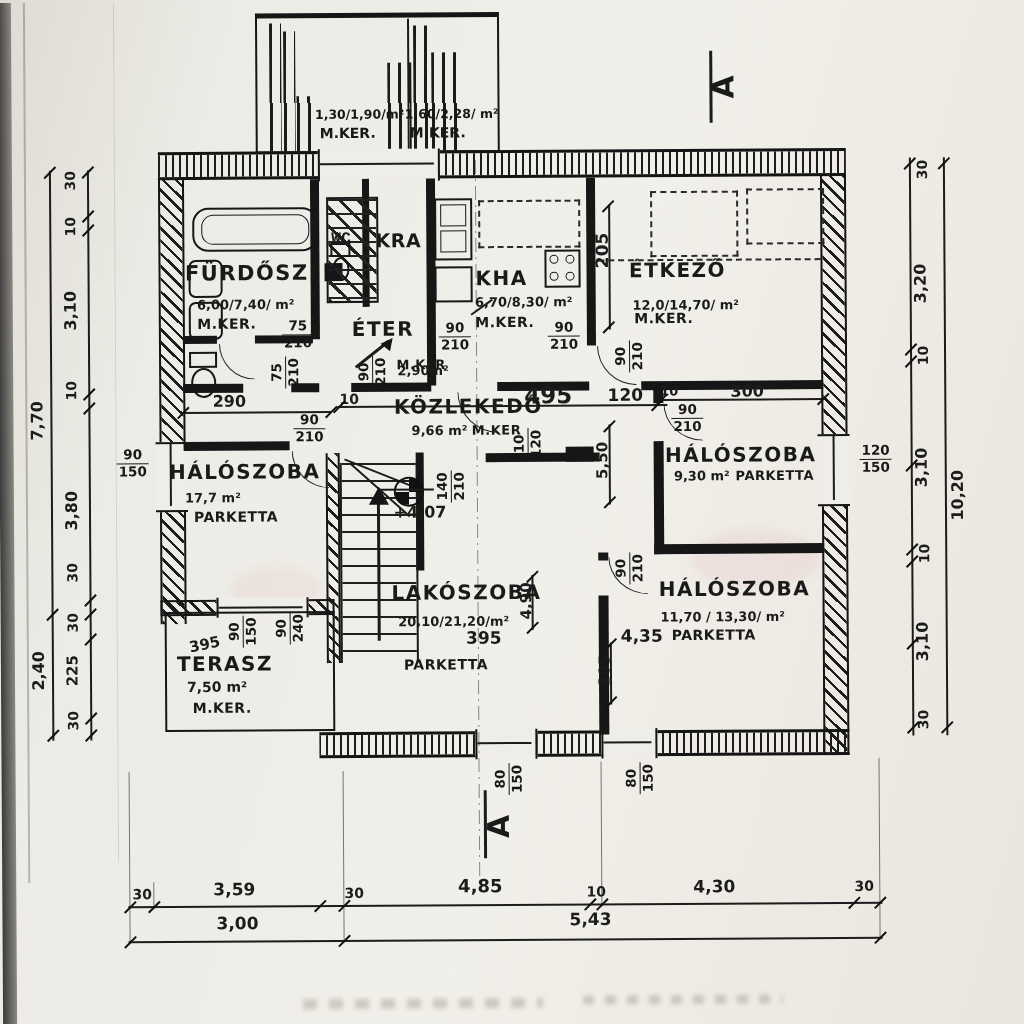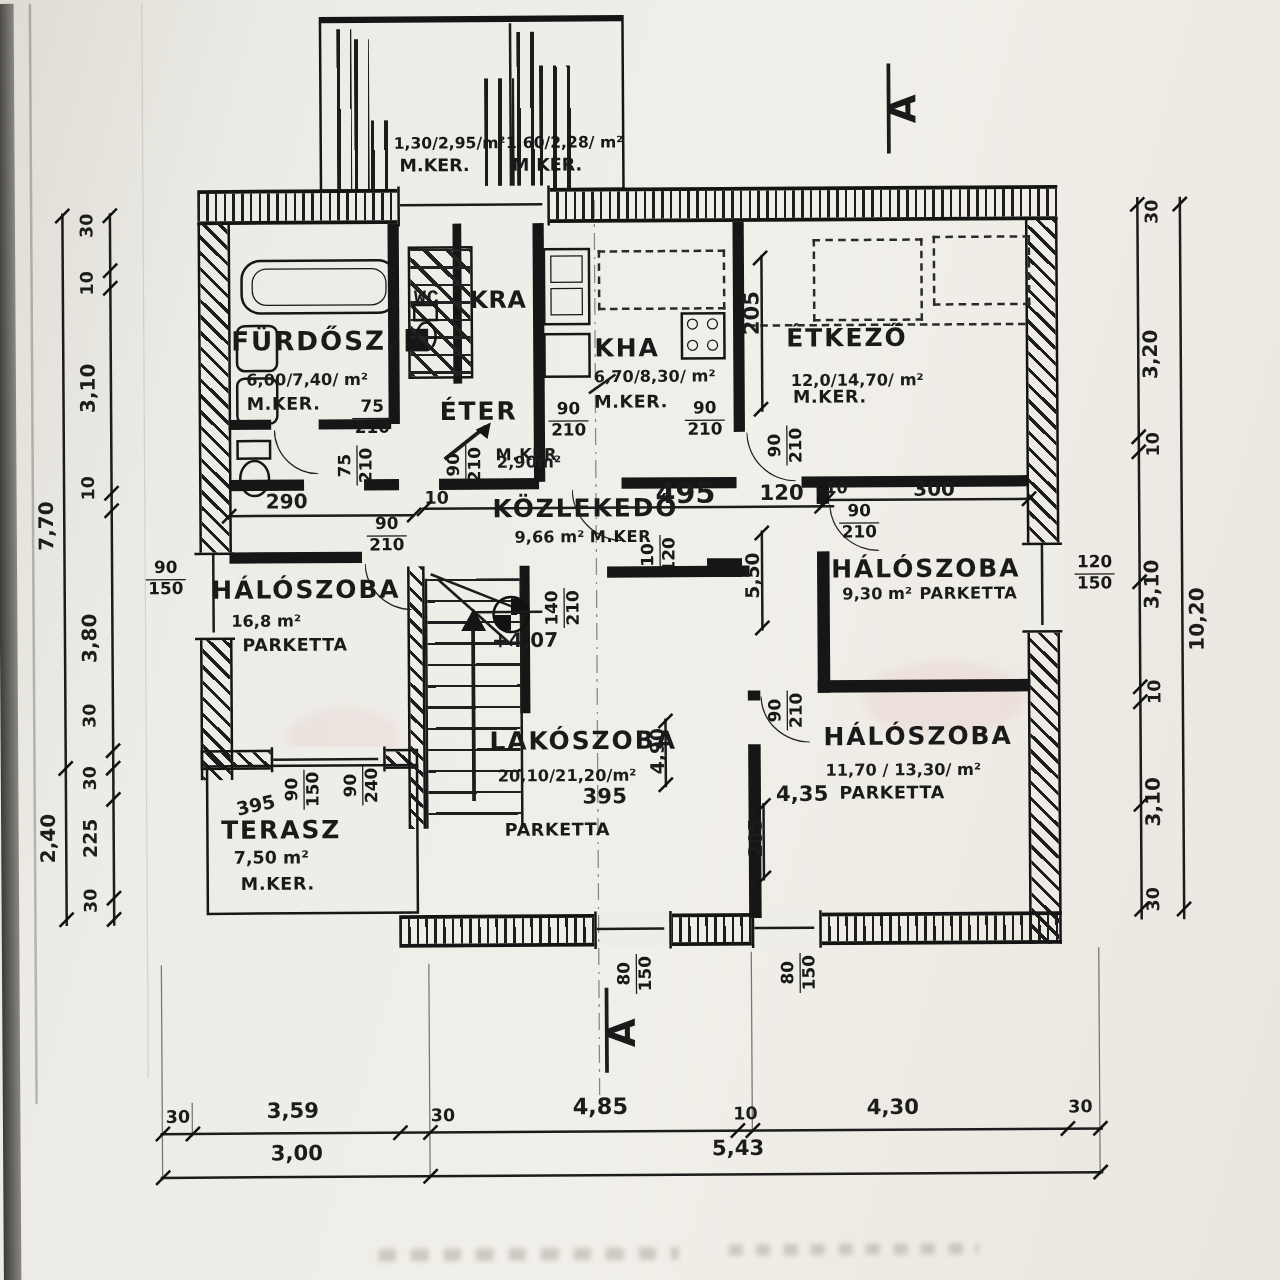--- a/index.html
+++ b/index.html
@@ -54,21 +54,21 @@
   <div class="smudge" style="left:580px;top:996px;width:200px;height:9px;background:repeating-linear-gradient(90deg,#8b857a 0 11px,transparent 11px 22px);"></div>
 
   <div class="a" style="left:258px;top:12px;width:244px;height:140px;border:2.5px solid #151515;border-top-width:5px;box-sizing:border-box;"></div>
   <div class="a bars" style="left:272px;top:22px;width:12px;height:128px;"></div>
   <div class="a bars" style="left:286px;top:30px;width:12px;height:120px;"></div>
   <div class="a bars" style="left:299px;top:95px;width:18px;height:55px;"></div>
   <div class="a bars" style="left:390px;top:62px;width:24px;height:88px;"></div>
   <div class="a bars" style="left:416px;top:25px;width:16px;height:125px;"></div>
   <div class="a bars" style="left:434px;top:52px;width:26px;height:98px;"></div>
   <div class="a line" style="left:410px;top:18px;width:2px;height:134px;"></div>
-  <div class="ctr sub" style="left:362px;top:114px;font-size:12.5px;font-weight:600;">1,30/2,95/m²</div>
+  <div class="ctr sub" style="left:362px;top:114px;font-size:12.5px;font-weight:600;">1,30/1,90/m²</div>
   <div class="ctr" style="left:350px;top:132px;font-size:14px;font-weight:700;">M.KER.</div>
   <div class="ctr sub" style="left:454px;top:114px;font-size:12.5px;font-weight:600;">1,60/2,28/ m²</div>
   <div class="ctr" style="left:440px;top:132px;font-size:14px;font-weight:700;">M.KER.</div>
 
   <div class="a line" style="left:712px;top:52px;width:2.5px;height:72px;"></div>
   <div class="rot lbl" style="left:726px;top:88px;font-size:30px;">A</div>
   <div class="a line" style="left:482px;top:790px;width:2.5px;height:68px;"></div>
   <div class="rot lbl" style="left:497px;top:826px;font-size:30px;">A</div>
 
   <div class="a wallV" style="left:160px;top:150px;width:688px;height:28px;"></div>
@@ -176,21 +176,21 @@
 
   <div class="ctr lbl room" style="left:384px;top:328px;">ÉTER</div>
   <div class="ctr sub dim" style="left:424px;top:346px;margin-top:24px;">2,90m²</div>
   <div class="ctr lbl" style="left:422px;top:364px;font-size:13px;">M.KER</div>
 
   <div class="ctr lbl room" style="left:469px;top:406px;">KÖZLEKEDŐ</div>
   <div class="ctr sub dim" style="left:440px;top:430px;">9,66 m²</div>
   <div class="ctr lbl" style="left:497px;top:430px;font-size:13px;">M.KER</div>
 
   <div class="ctr lbl room" style="left:245px;top:470px;">HÁLÓSZOBA</div>
-  <div class="ctr sub dim" style="left:213px;top:496px;">16,8 m²</div>
+  <div class="ctr sub dim" style="left:213px;top:496px;">17,7 m²</div>
   <div class="ctr lbl" style="left:236px;top:515px;font-size:14px;">PARKETTA</div>
 
   <div class="ctr lbl room" style="left:741px;top:456px;">HÁLÓSZOBA</div>
   <div class="ctr sub dim" style="left:702px;top:477px;">9,30 m²</div>
   <div class="ctr lbl" style="left:775px;top:477px;font-size:13px;">PARKETTA</div>
 
   <div class="ctr lbl room" style="left:466px;top:592px;">LAKÓSZOBA</div>
   <div class="ctr sub dim" style="left:453px;top:621px;">20,10/21,20/m²</div>
   <div class="ctr dim" style="left:483px;top:638px;font-size:17px;">395</div>
   <div class="ctr lbl" style="left:445px;top:664px;font-size:14px;">PARKETTA</div>

